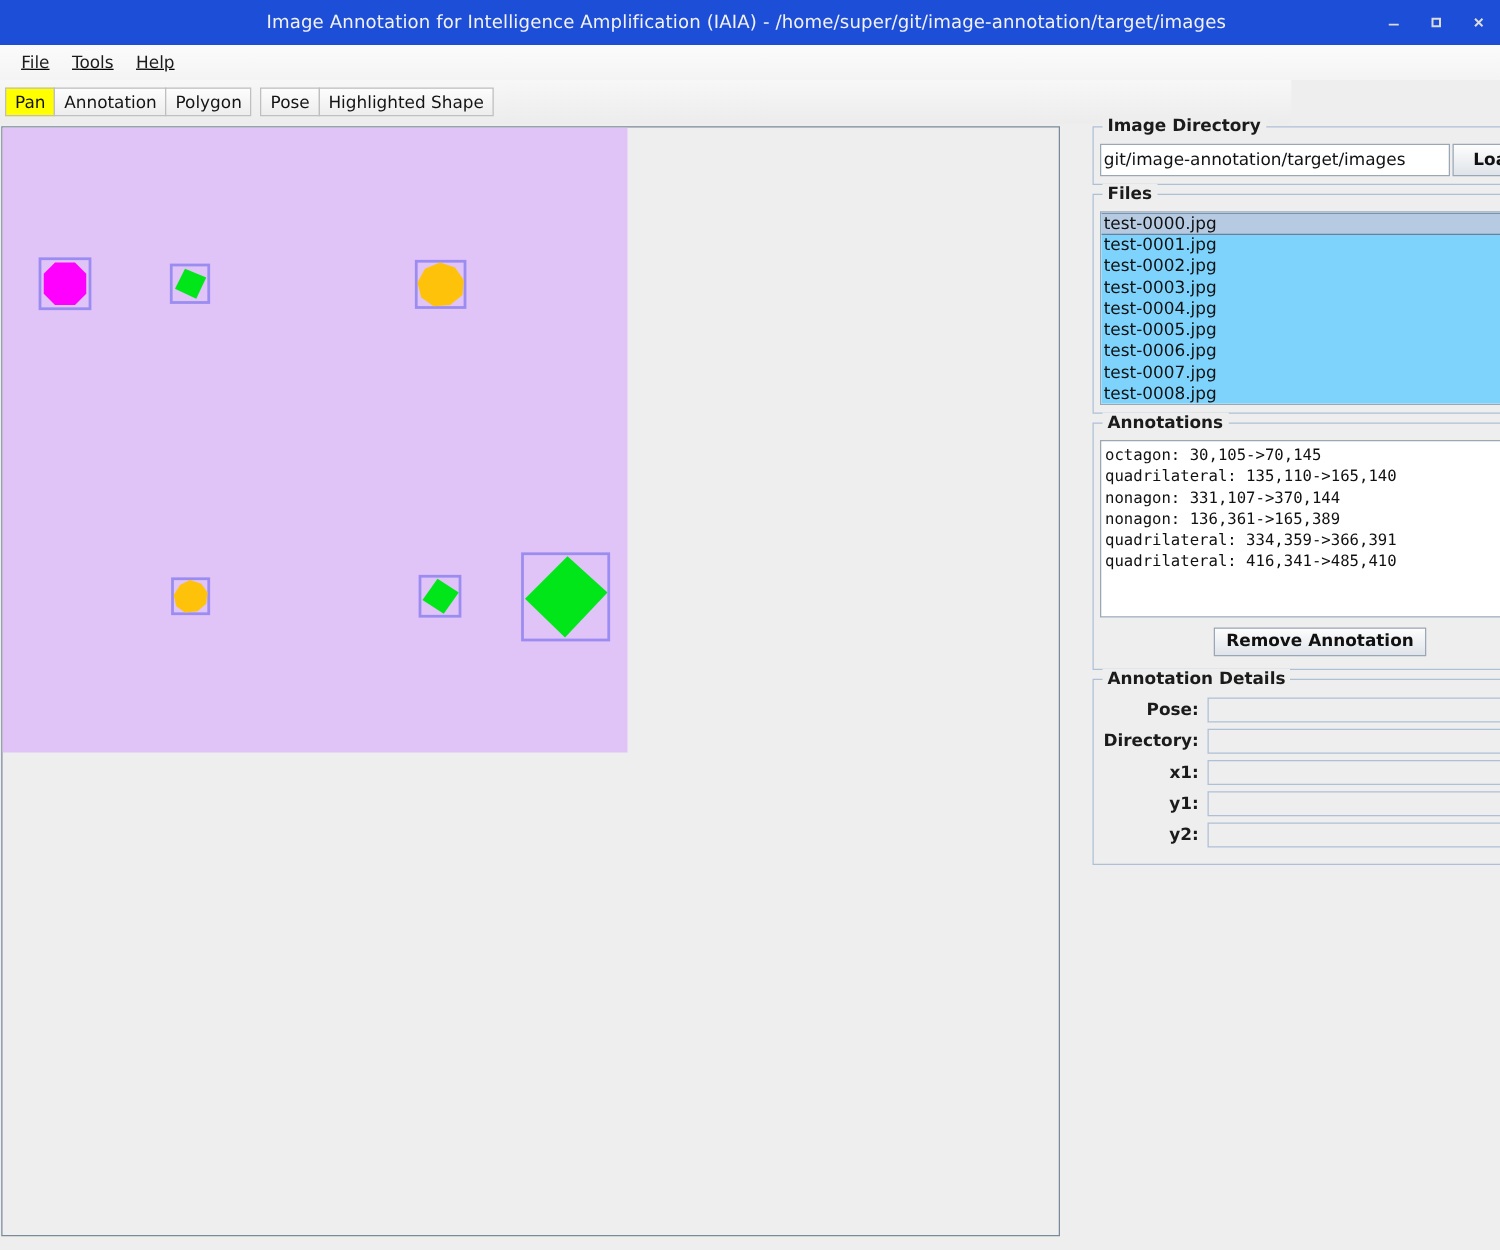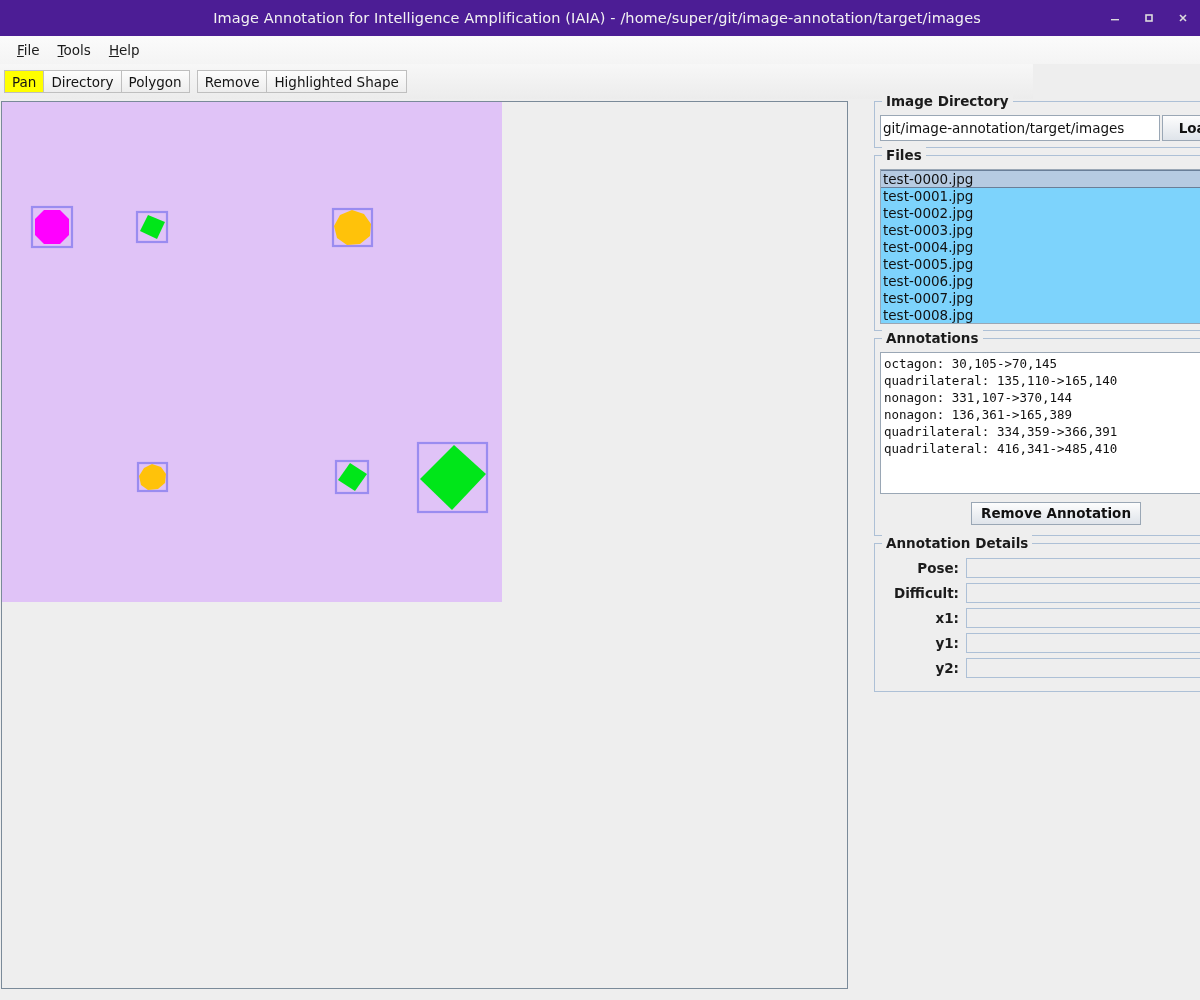--- a/index.html
+++ b/index.html
@@ -7,21 +7,21 @@
     width: 1200px; height: 1000px;
     overflow: hidden;
     background: #eeeeee;
     font-family: "DejaVu Sans", sans-serif;
   }
   * { box-sizing: border-box; }
 
   
   .titlebar {
     position: absolute; left: 0; top: 0; width: 1200px; height: 36px;
-    background: #4c1d95;
+    background: #1d4ed8;
     display: flex; align-items: center;
   }
   .titlebar-title {
     flex: 1; text-align: center;
     color: #f2f2f2; font-size: 14.5px;
     font-family: "DejaVu Sans", sans-serif;
     letter-spacing: 0.1px;
     white-space: nowrap; overflow: hidden;
     padding-left: 96px;
   }
@@ -33,20 +33,21 @@
   }
   .winbtn svg { display: block; }
 
   
   .menubar {
     position: absolute; left: 0; top: 36px; width: 1200px; height: 28px;
     background: linear-gradient(to bottom, #fbfbfb 0%, #f4f4f4 100%);
     display: flex; align-items: center;
     padding-left: 8px;
     border-bottom: none;
+    text-decoration: underline;
   }
   .menuitem {
     font-size: 13.5px; color: #1b1b1b;
     padding: 3px 9px 3px 9px;
     white-space: nowrap;
   }
   .menuitem u { text-decoration: underline; }
 
   
   .toolbar {
@@ -238,26 +239,26 @@
 
 <div class="menubar">
   <div class="menuitem"><u>F</u><span>ile</span></div>
   <div class="menuitem"><u>T</u><span>ools</span></div>
   <div class="menuitem"><u>H</u><span>elp</span></div>
 </div>
 
 <div class="toolbar">
   <div class="tbgroup">
     <div class="tbbtn selected">Pan</div>
-    <div class="tbbtn">Directory</div>
+    <div class="tbbtn">Annotation</div>
     <div class="tbbtn">Polygon</div>
   </div>
   <div class="tbspacer"></div>
   <div class="tbgroup">
-    <div class="tbbtn">Remove</div>
+    <div class="tbbtn">Pose</div>
     <div class="tbbtn">Highlighted Shape</div>
   </div>
 </div>
 
 <div class="canvas-panel">
   <div class="image-area">
     <svg width="500" height="500" viewBox="0 0 500 500">
 
       <g>
         <rect x="30" y="105" width="40" height="40" fill="none" stroke="#9a8cf0" stroke-width="2.2"></rect>
@@ -360,21 +361,21 @@
   </div>
 
   <div class="group">
     <div class="legend">Annotation Details</div>
     <div class="group-inner" style="padding-top:14px;padding-bottom:8px;">
       <div class="detrow">
         <div class="detlabel">Pose:</div>
         <div class="detfield"></div>
       </div>
       <div class="detrow">
-        <div class="detlabel">Difficult:</div>
+        <div class="detlabel">Directory:</div>
         <div class="detfield"></div>
       </div>
       <div class="detrow">
         <div class="detlabel">x1:</div>
         <div class="detfield"></div>
       </div>
       <div class="detrow">
         <div class="detlabel">y1:</div>
         <div class="detfield"></div>
       </div>

